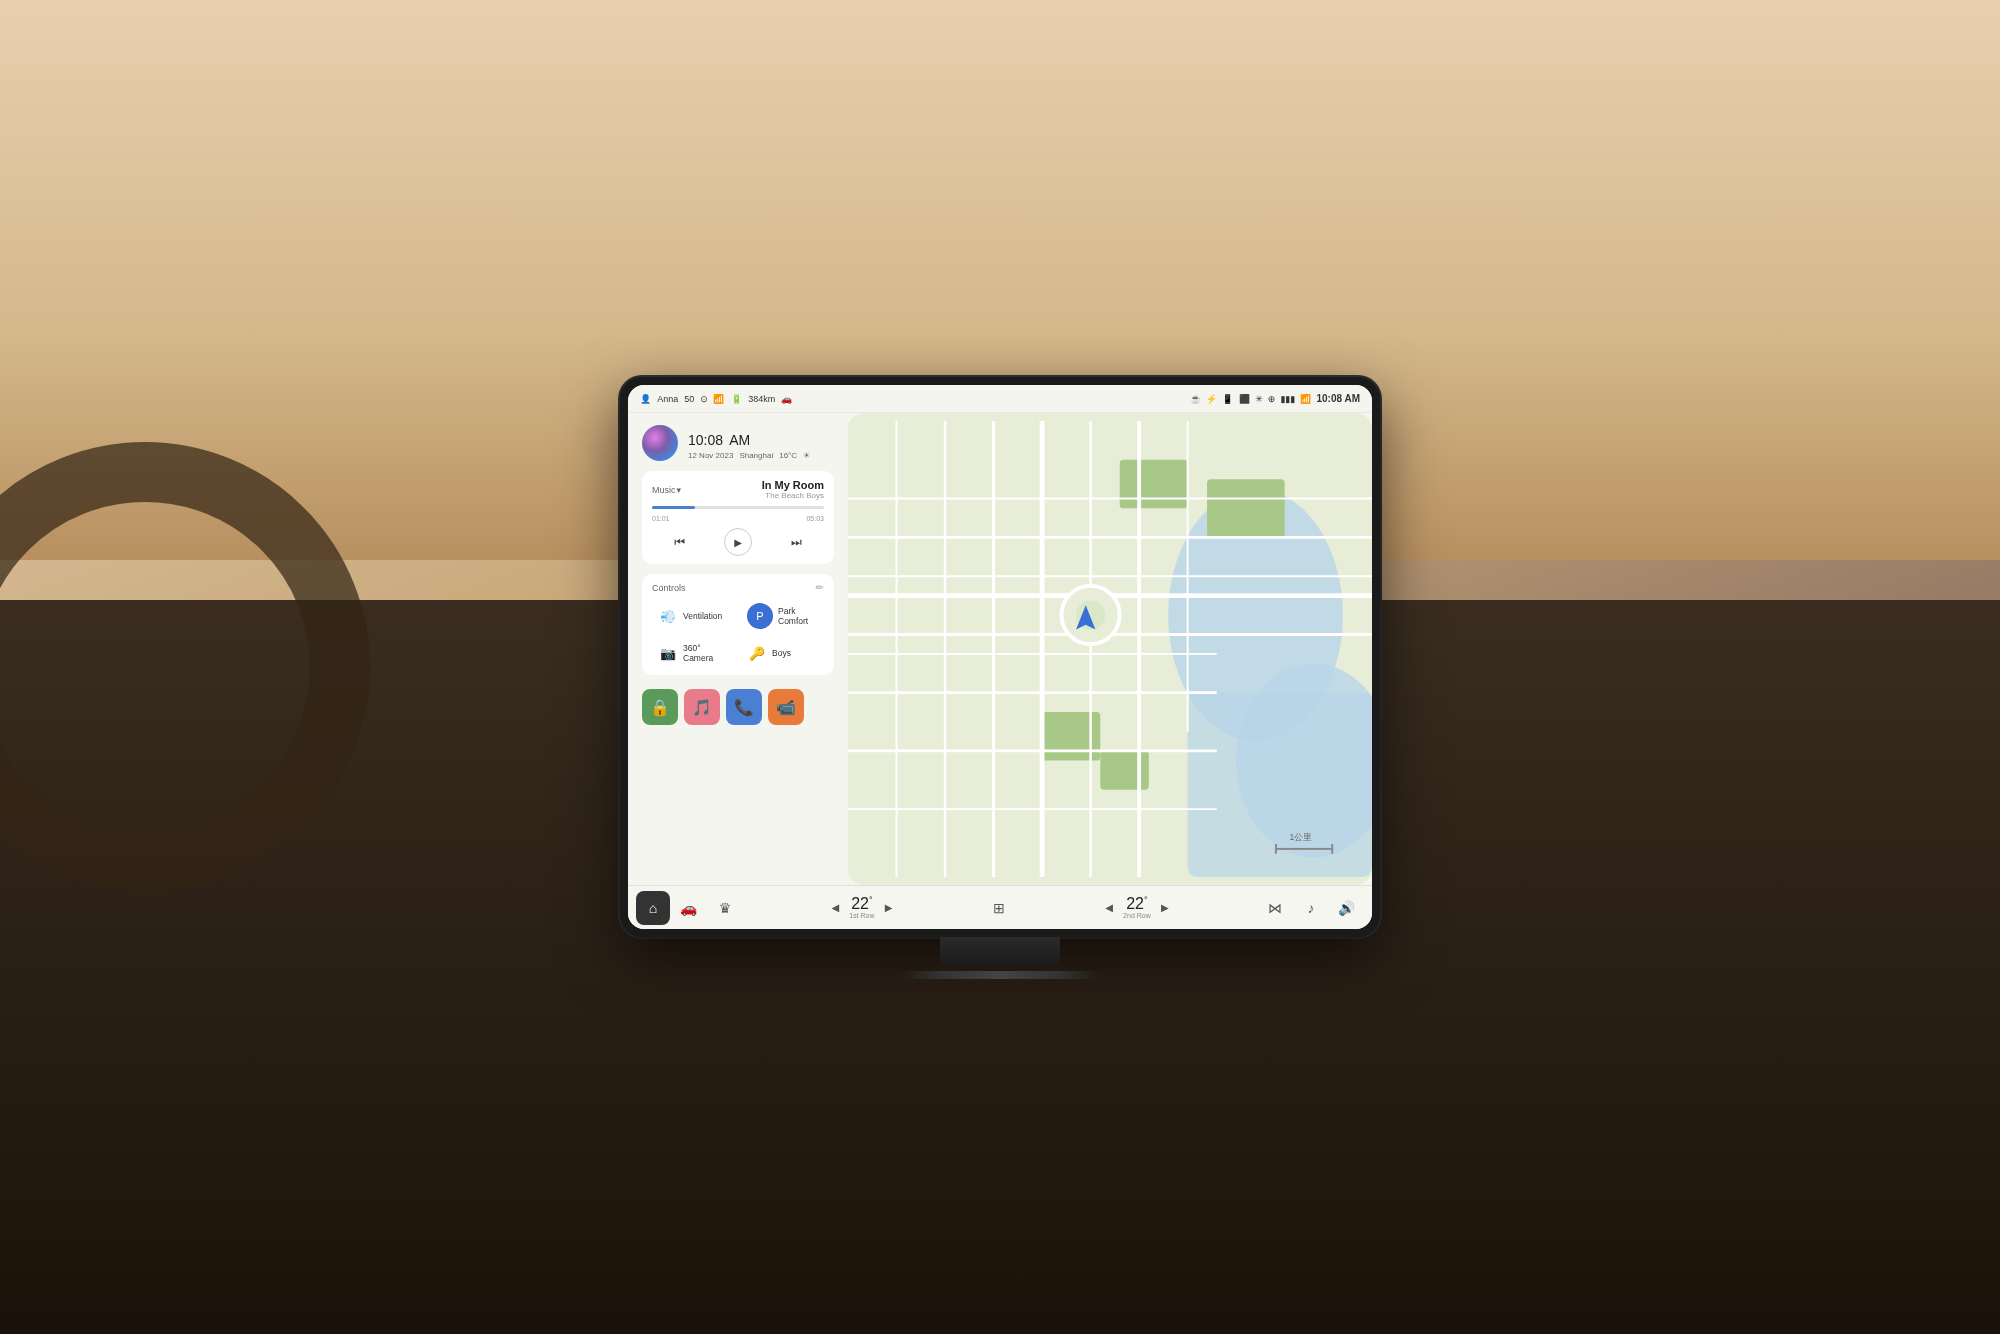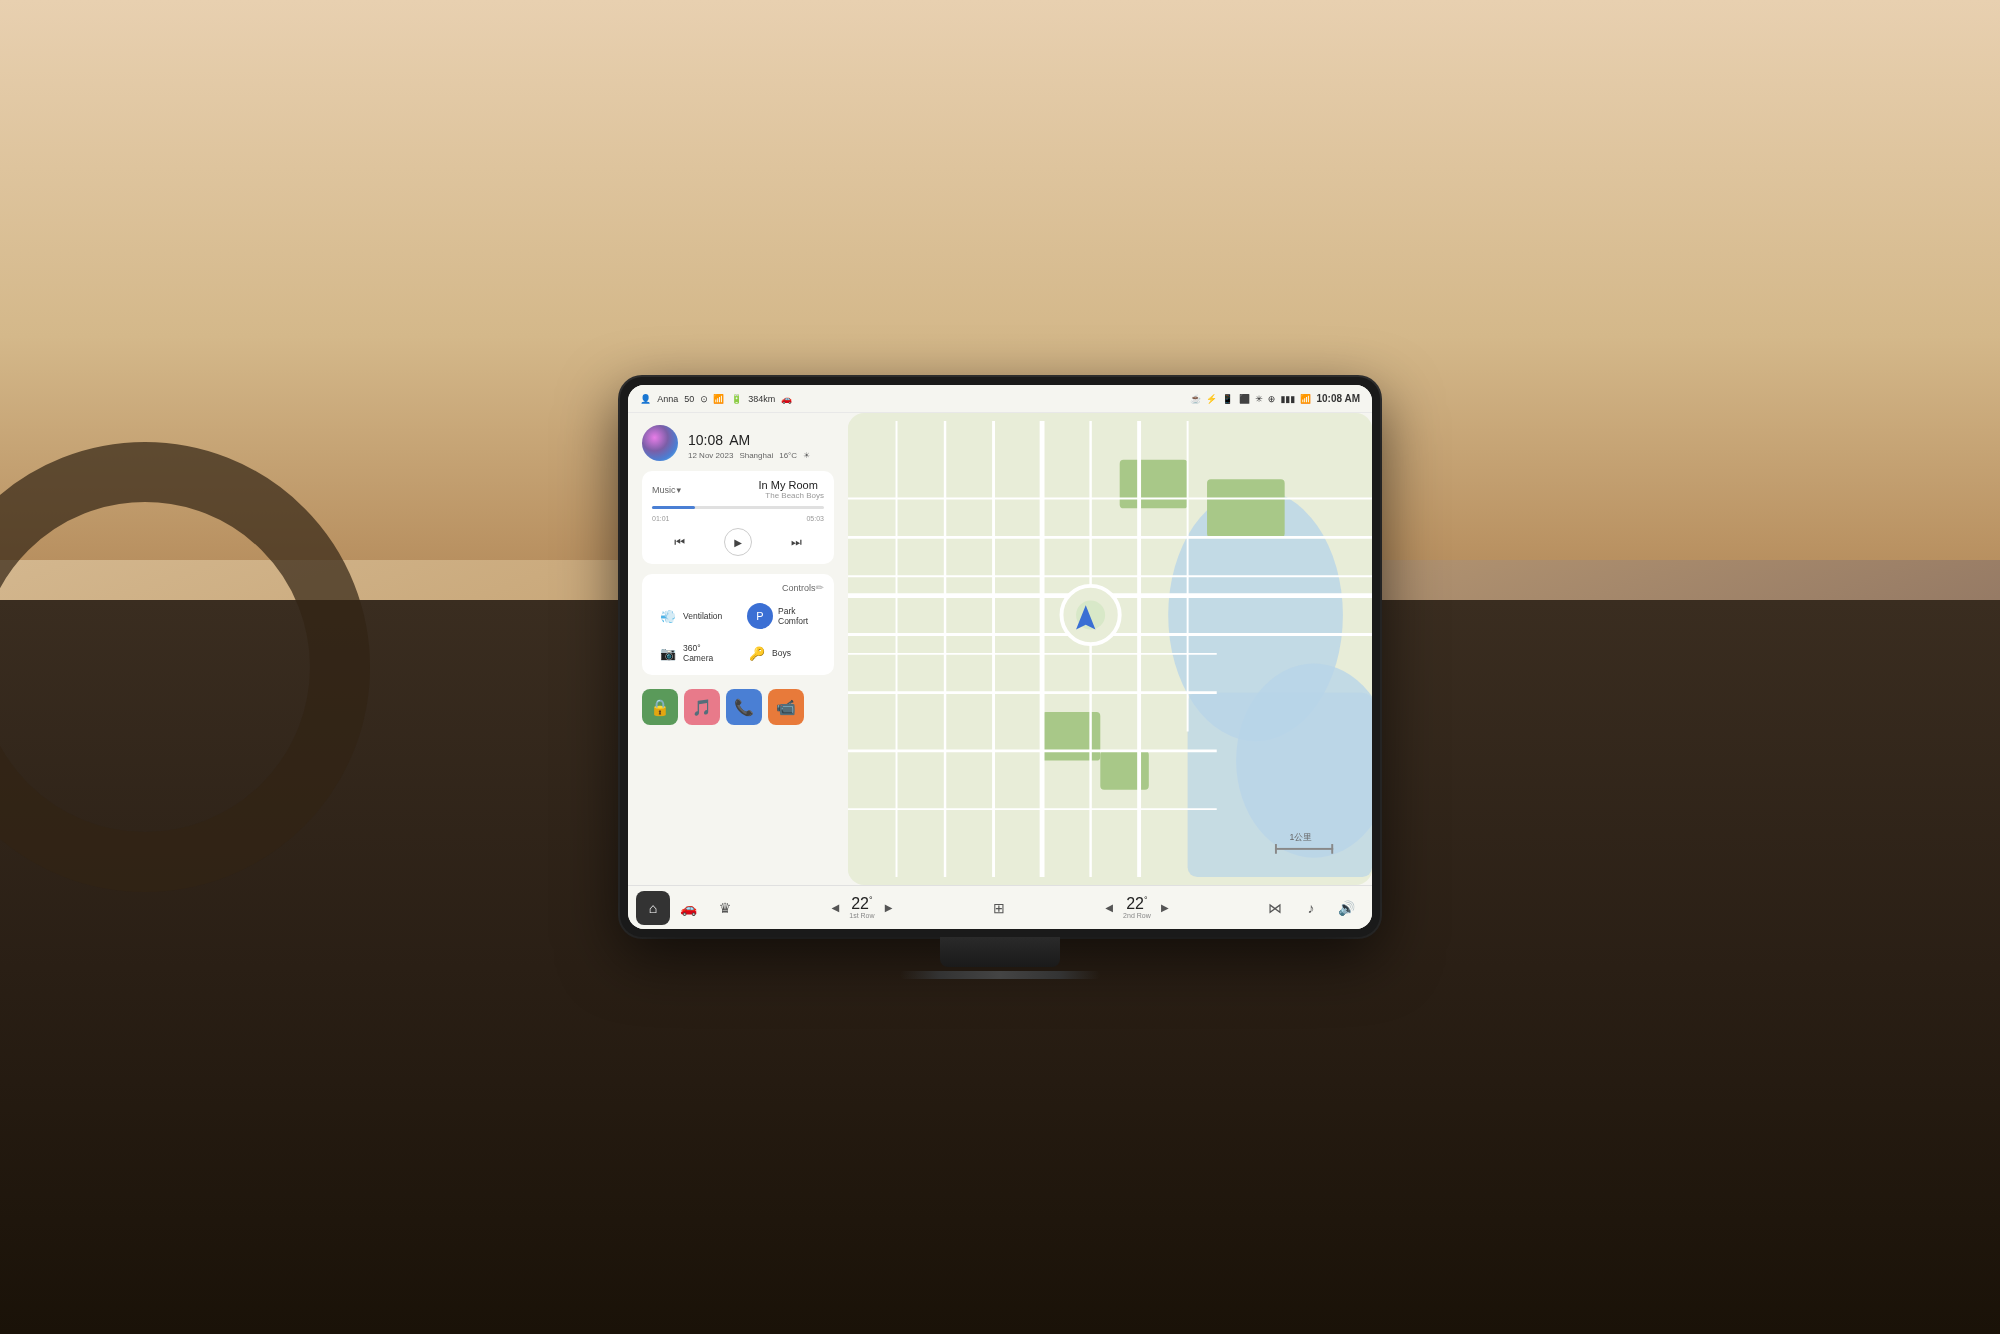--- a/index.html
+++ b/index.html
@@ -183,23 +183,23 @@
     .music-label {
       font-size: 9px;
       color: #666;
       display: flex;
       align-items: center;
       gap: 1px;
     }
 
     .music-title {
       font-size: 11px;
-      font-weight: 400;
+      font-weight: 700;
       color: #222;
-      text-align: center;
+      text-align: right;
     }
 
     .music-artist {
       font-size: 8px;
       color: #999;
       text-align: right;
       margin-left: 13px;
     }
 
     .music-progress-bar {
@@ -258,23 +258,22 @@
     
     .controls-widget {
       background: #fff;
       border-radius: 10px;
       padding: 8px 10px;
     }
 
     .controls-header {
       display: flex;
       align-items: center;
-      justify-content: flex-end;
+      justify-content: space-between;
       margin-bottom: 6px;
-      margin-left: 47px;
     }
 
     .controls-label {
       font-size: 9px;
       color: #666;
     }
 
     .controls-edit {
       font-size: 10px;
       color: #999;

